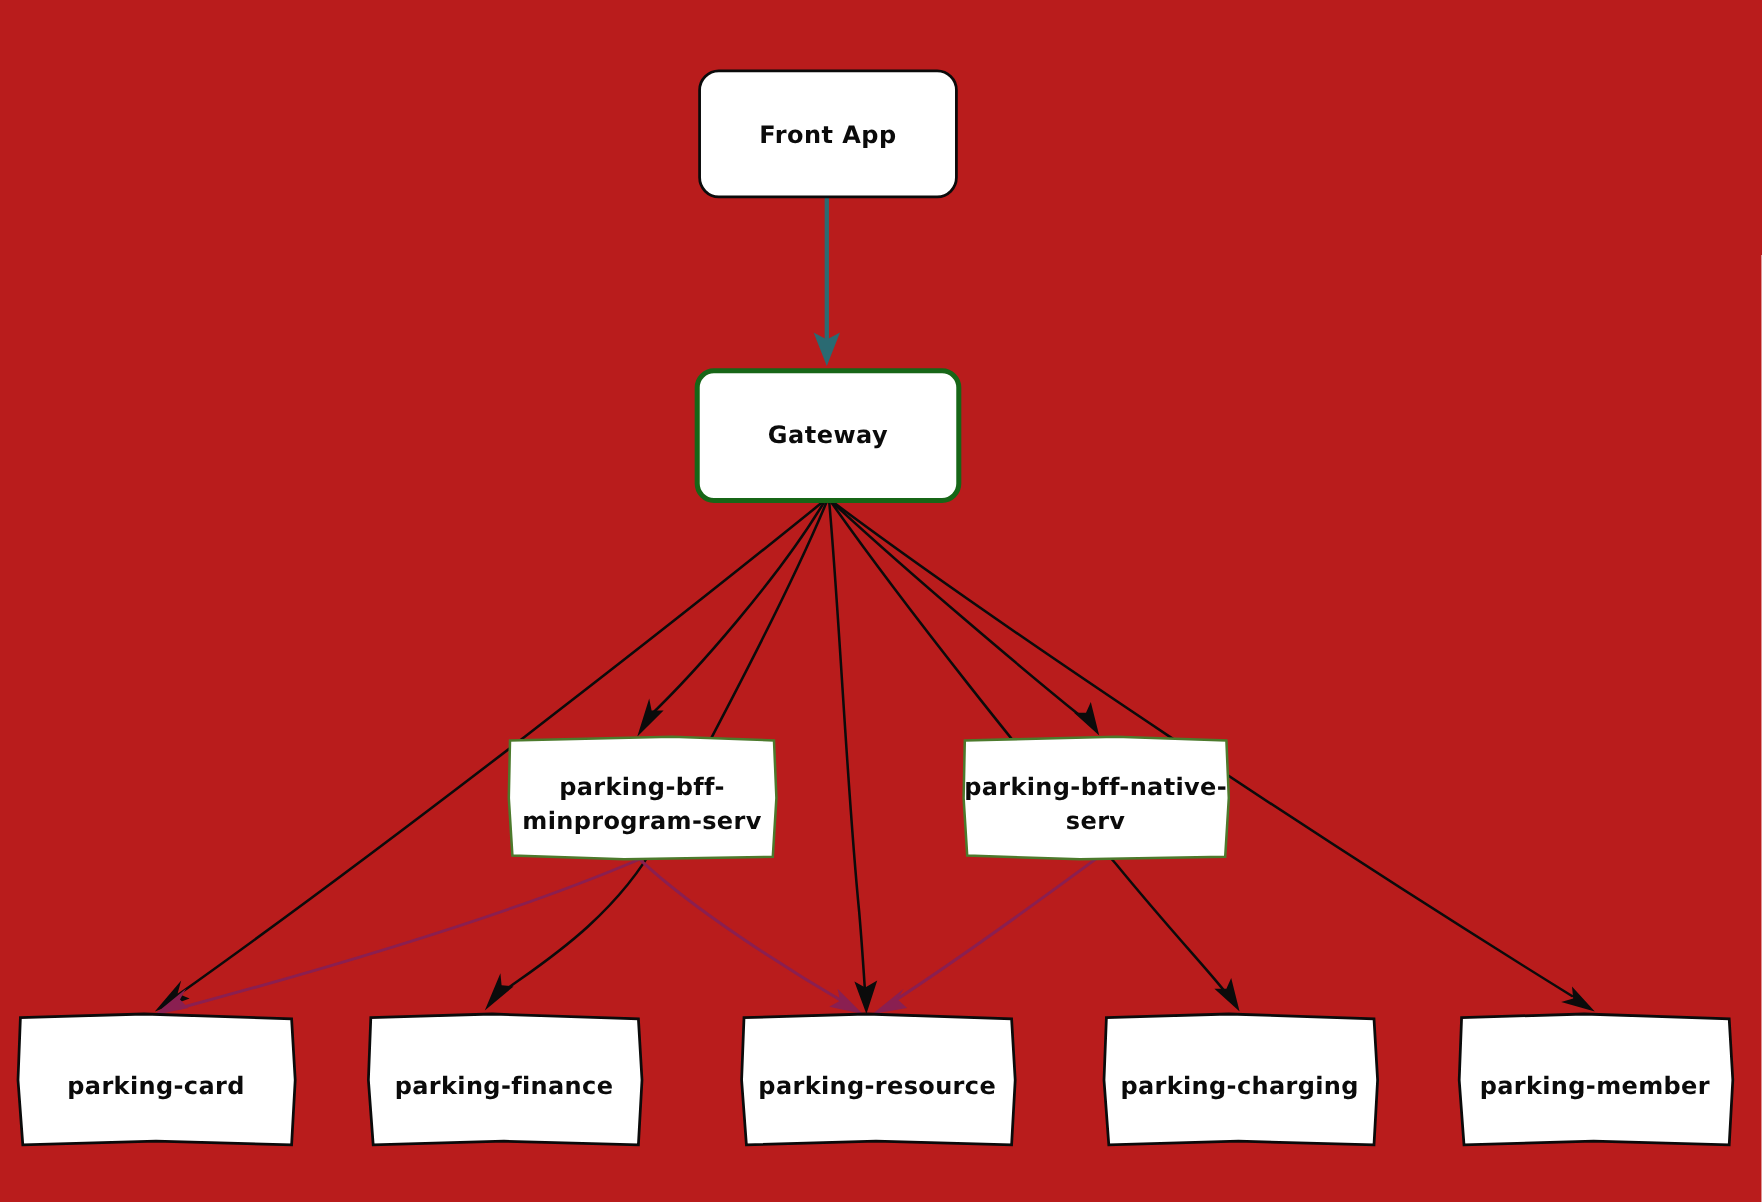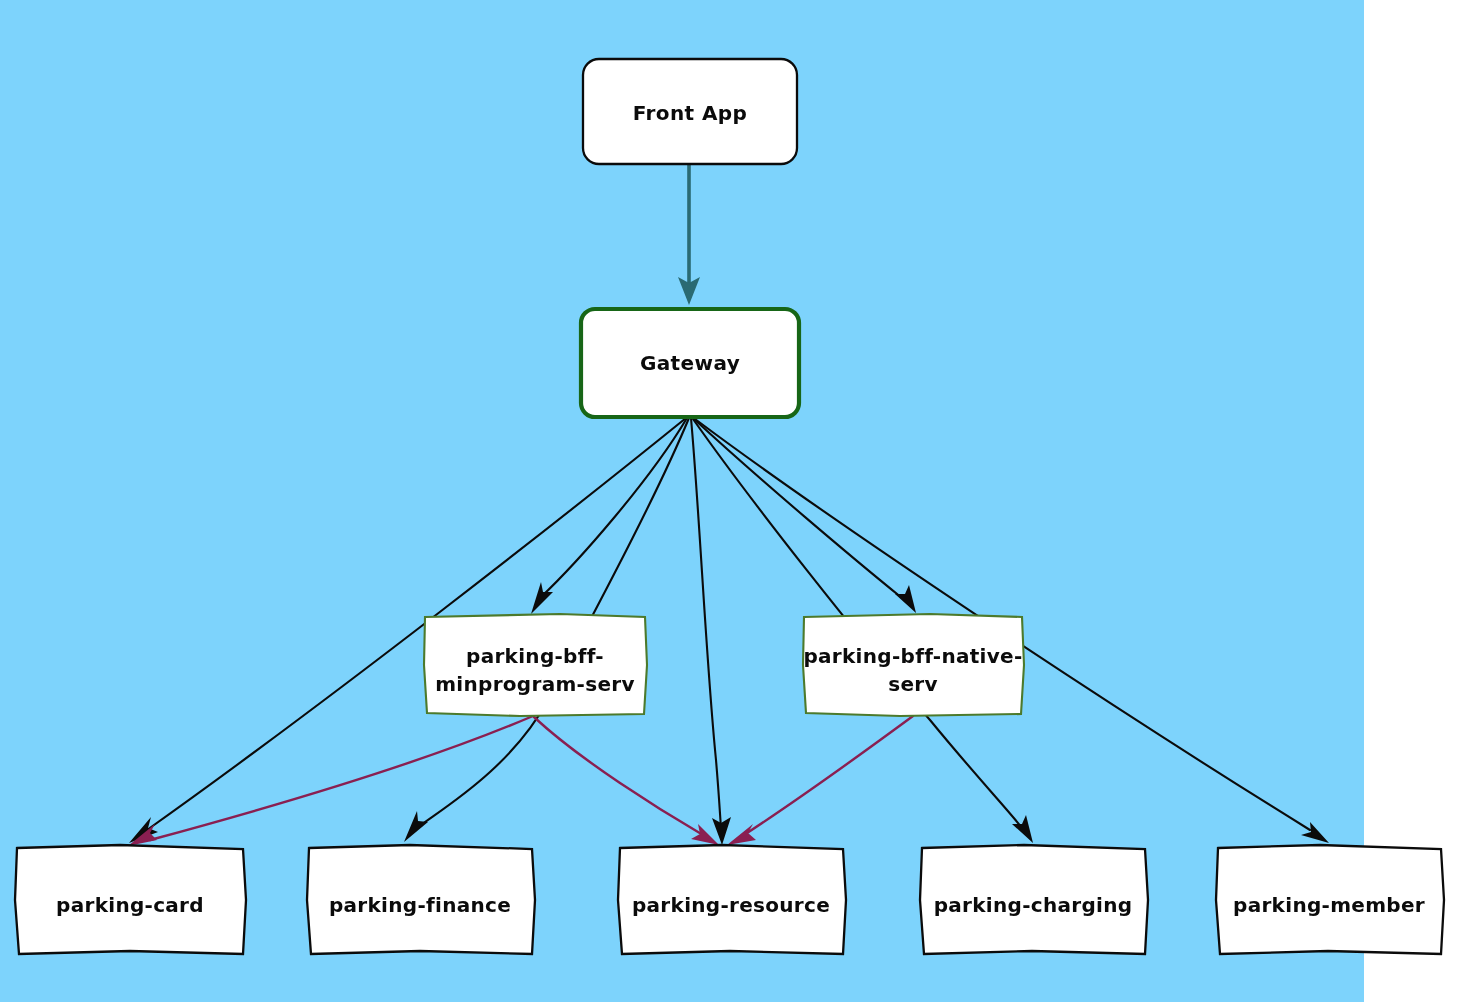--- a/index.html
+++ b/index.html
@@ -8,23 +8,23 @@
     background: #ffffff;
   }
   body {
     width: 1468px;
     height: 1002px;
     overflow: hidden;
     font-family: "DejaVu Sans", sans-serif;
   }
   #diagram-root {
     position: relative;
-    width: 1364px;
+    width: 1468px;
     height: 1002px;
-    background: #7dd3fc;
+    background: #b91c1c;
   }
   svg.canvas {
     position: absolute;
     top: 0;
     left: 0;
     width: 1468px;
     height: 1002px;
     display: block;
   }
   .node-label {

